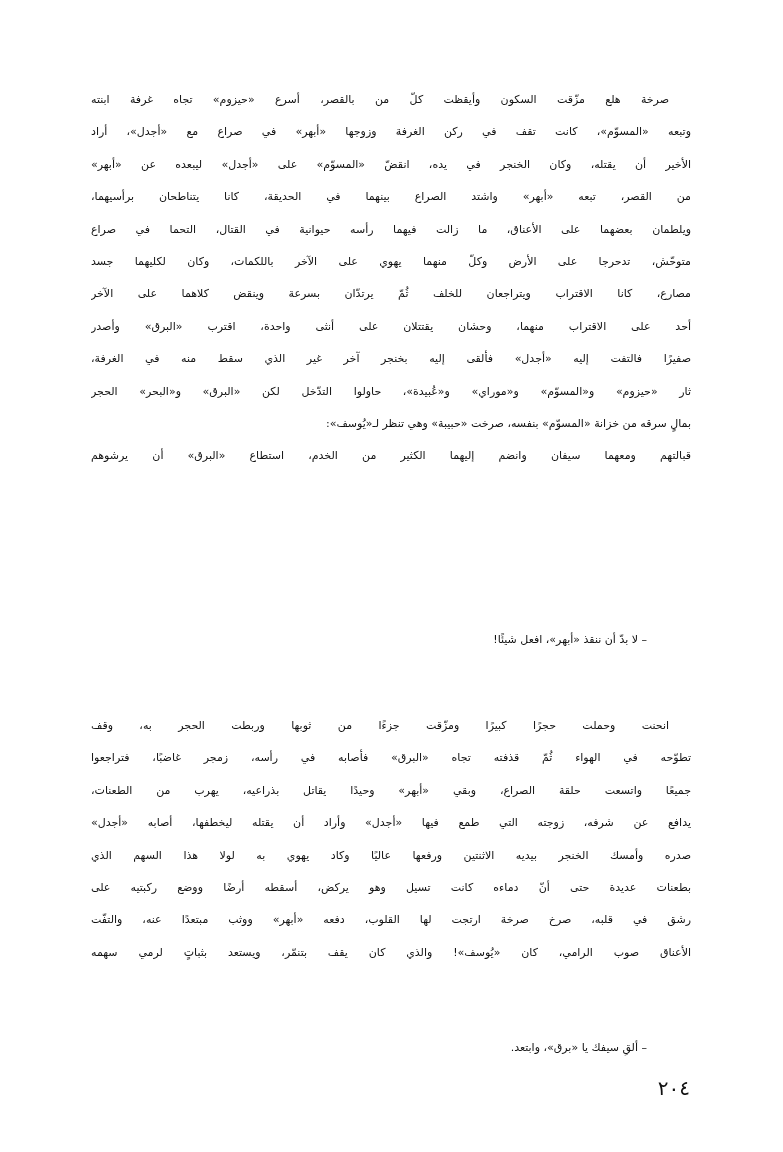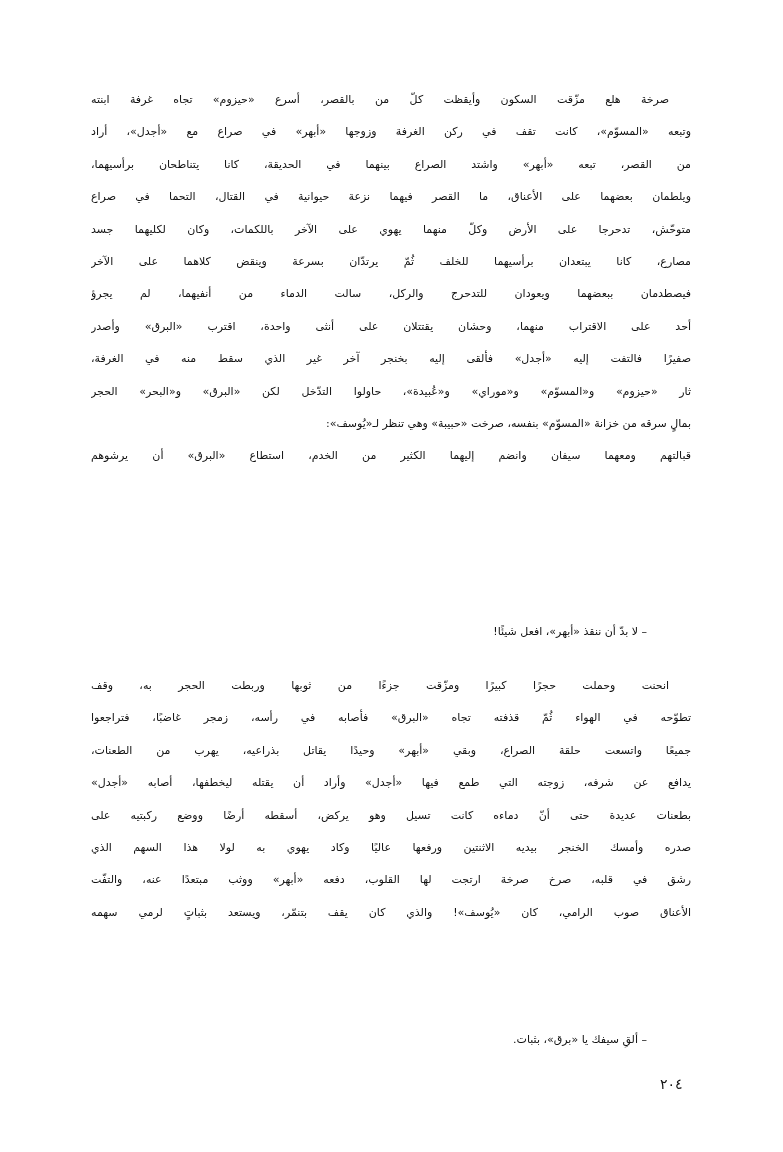--- a/index.html
+++ b/index.html
@@ -13,60 +13,60 @@
     font-family: "DejaVu Sans", sans-serif; font-size: 11px; color: #111;
   }
   .line {
     display: block; height: 32.4px; line-height: 32.4px; white-space: nowrap;
     text-align: justify; text-align-last: justify; overflow: hidden;
   }
   .line.last { text-align-last: right; }
   .line.indent { padding-right: 22px; }
   #para1 { top: 84px; }
   #dialog1 { top: 616px; }
-  #para2 { top: 670px; }
+  #para2 { top: 710px; }
   #dialog2 { top: 1024px; }
-  .dialog .line { padding-right: 44px; text-align-last: right; }
+  .dialog .line { padding-right: 44px; text-align-last: right; margin-top: 8px; }
   .page-number {
     position: absolute; left: 660px; top: 1076px; width: 30px; text-align: left;
-    direction: rtl; font-family: "DejaVu Sans", sans-serif; font-size: 14px; color: #111;
+    direction: rtl; font-family: "DejaVu Sans", sans-serif; font-size: 20px; color: #111;
   }
 </style>
 </head>
 <body>
 
 <div class="page">
   <div class="text-block" id="para1">
     <span class="line indent">صرخة هلع مزّقت السكون وأيقظت كلّ من بالقصر، أسرع «حيزوم» تجاه غرفة ابنته</span>
     <span class="line">وتبعه «المسوّم»، كانت تقف في ركن الغرفة وزوجها «أبهر» في صراع مع «أجدل»، أراد</span>
+    <span class="line">الأخير أن يقتله، وكان الخنجر في يده، انقضّ «المسوّم» على «أجدل» ليبعده عن «أبهر»</span>
     <span class="line">من القصر، تبعه «أبهر» واشتد الصراع بينهما في الحديقة، كانا يتناطحان برأسيهما،</span>
-    <span class="line">ويلطمان بعضهما على الأعناق، ما القصر فيهما نزعة حيوانية في القتال، التحما في صراع</span>
+    <span class="line">ويلطمان بعضهما على الأعناق، ما زالت فيهما رأسه حيوانية في القتال، التحما في صراع</span>
     <span class="line">متوحّش، تدحرجا على الأرض وكلّ منهما يهوي على الآخر باللكمات، وكان لكليهما جسد</span>
-    <span class="line">مصارع، كانا يبتعدان برأسيهما للخلف ثُمّ يرتدّان بسرعة وينقض كلاهما على الآخر</span>
-    <span class="line">فيصطدمان ببعضهما ويعودان للتدحرج والركل، سالت الدماء من أنفيهما، لم يجرؤ</span>
+    <span class="line">مصارع، كانا الاقتراب ويتراجعان للخلف ثُمّ يرتدّان بسرعة وينقض كلاهما على الآخر</span>
     <span class="line">أحد على الاقتراب منهما، وحشان يقتتلان على أنثى واحدة، اقترب «البرق» وأصدر</span>
     <span class="line">صفيرًا فالتفت إليه «أجدل» فألقى إليه بخنجر آخر غير الذي سقط منه في الغرفة،</span>
     <span class="line">ثار «حيزوم» و«المسوّم» و«موراي» و«عُبيدة»، حاولوا التدّخل لكن «البرق» و«البحر» الحجر</span>
     <span class="line last">بمالٍ سرقه من خزانة «المسوّم» بنفسه، صرخت «حبيبة» وهي تنظر لـ«يُوسف»:</span>
     <span class="line">قبالتهم ومعهما سيفان وانضم إليهما الكثير من الخدم، استطاع «البرق» أن يرشوهم</span>
   </div>
 
   <div class="text-block dialog" id="dialog1">
     <span class="line last">– لا بدّ أن ننقذ «أبهر»، افعل شيئًا!</span>
   </div>
 
   <div class="text-block" id="para2">
     <span class="line indent">انحنت وحملت حجرًا كبيرًا ومزّقت جزءًا من ثوبها وربطت الحجر به، وقف</span>
     <span class="line">تطوّحه في الهواء ثُمّ قذفته تجاه «البرق» فأصابه في رأسه، زمجر غاضبًا، فتراجعوا</span>
     <span class="line">جميعًا واتسعت حلقة الصراع، وبقي «أبهر» وحيدًا يقاتل بذراعيه، يهرب من الطعنات،</span>
     <span class="line">يدافع عن شرفه، زوجته التي طمع فيها «أجدل» وأراد أن يقتله ليخطفها، أصابه «أجدل»</span>
+    <span class="line">صدره وأمسك الخنجر بيديه الاثنتين ورفعها عاليًا وكاد يهوي به لولا هذا السهم الذي</span>
     <span class="line">بطعنات عديدة حتى أنّ دماءه كانت تسيل وهو يركض، أسقطه أرضًا ووضع ركبتيه على</span>
-    <span class="line">صدره وأمسك الخنجر بيديه الاثنتين ورفعها عاليًا وكاد يهوي به لولا هذا السهم الذي</span>
     <span class="line">رشق في قلبه، صرخ صرخة ارتجت لها القلوب، دفعه «أبهر» ووثب مبتعدًا عنه، والتفّت</span>
     <span class="line">الأعناق صوب الرامي، كان «يُوسف»! والذي كان يقف بتنمّر، ويستعد بثباتٍ لرمي سهمه</span>
   </div>
 
   <div class="text-block dialog" id="dialog2">
-    <span class="line last">– ألقِ سيفك يا «برق»، بثبات.</span>
+    <span class="line last">– ألقِ سيفك يا «برق»، وابتعد.</span>
   </div>
 
   <div class="page-number">٢٠٤</div>
 </div>
 
 </body></html>

